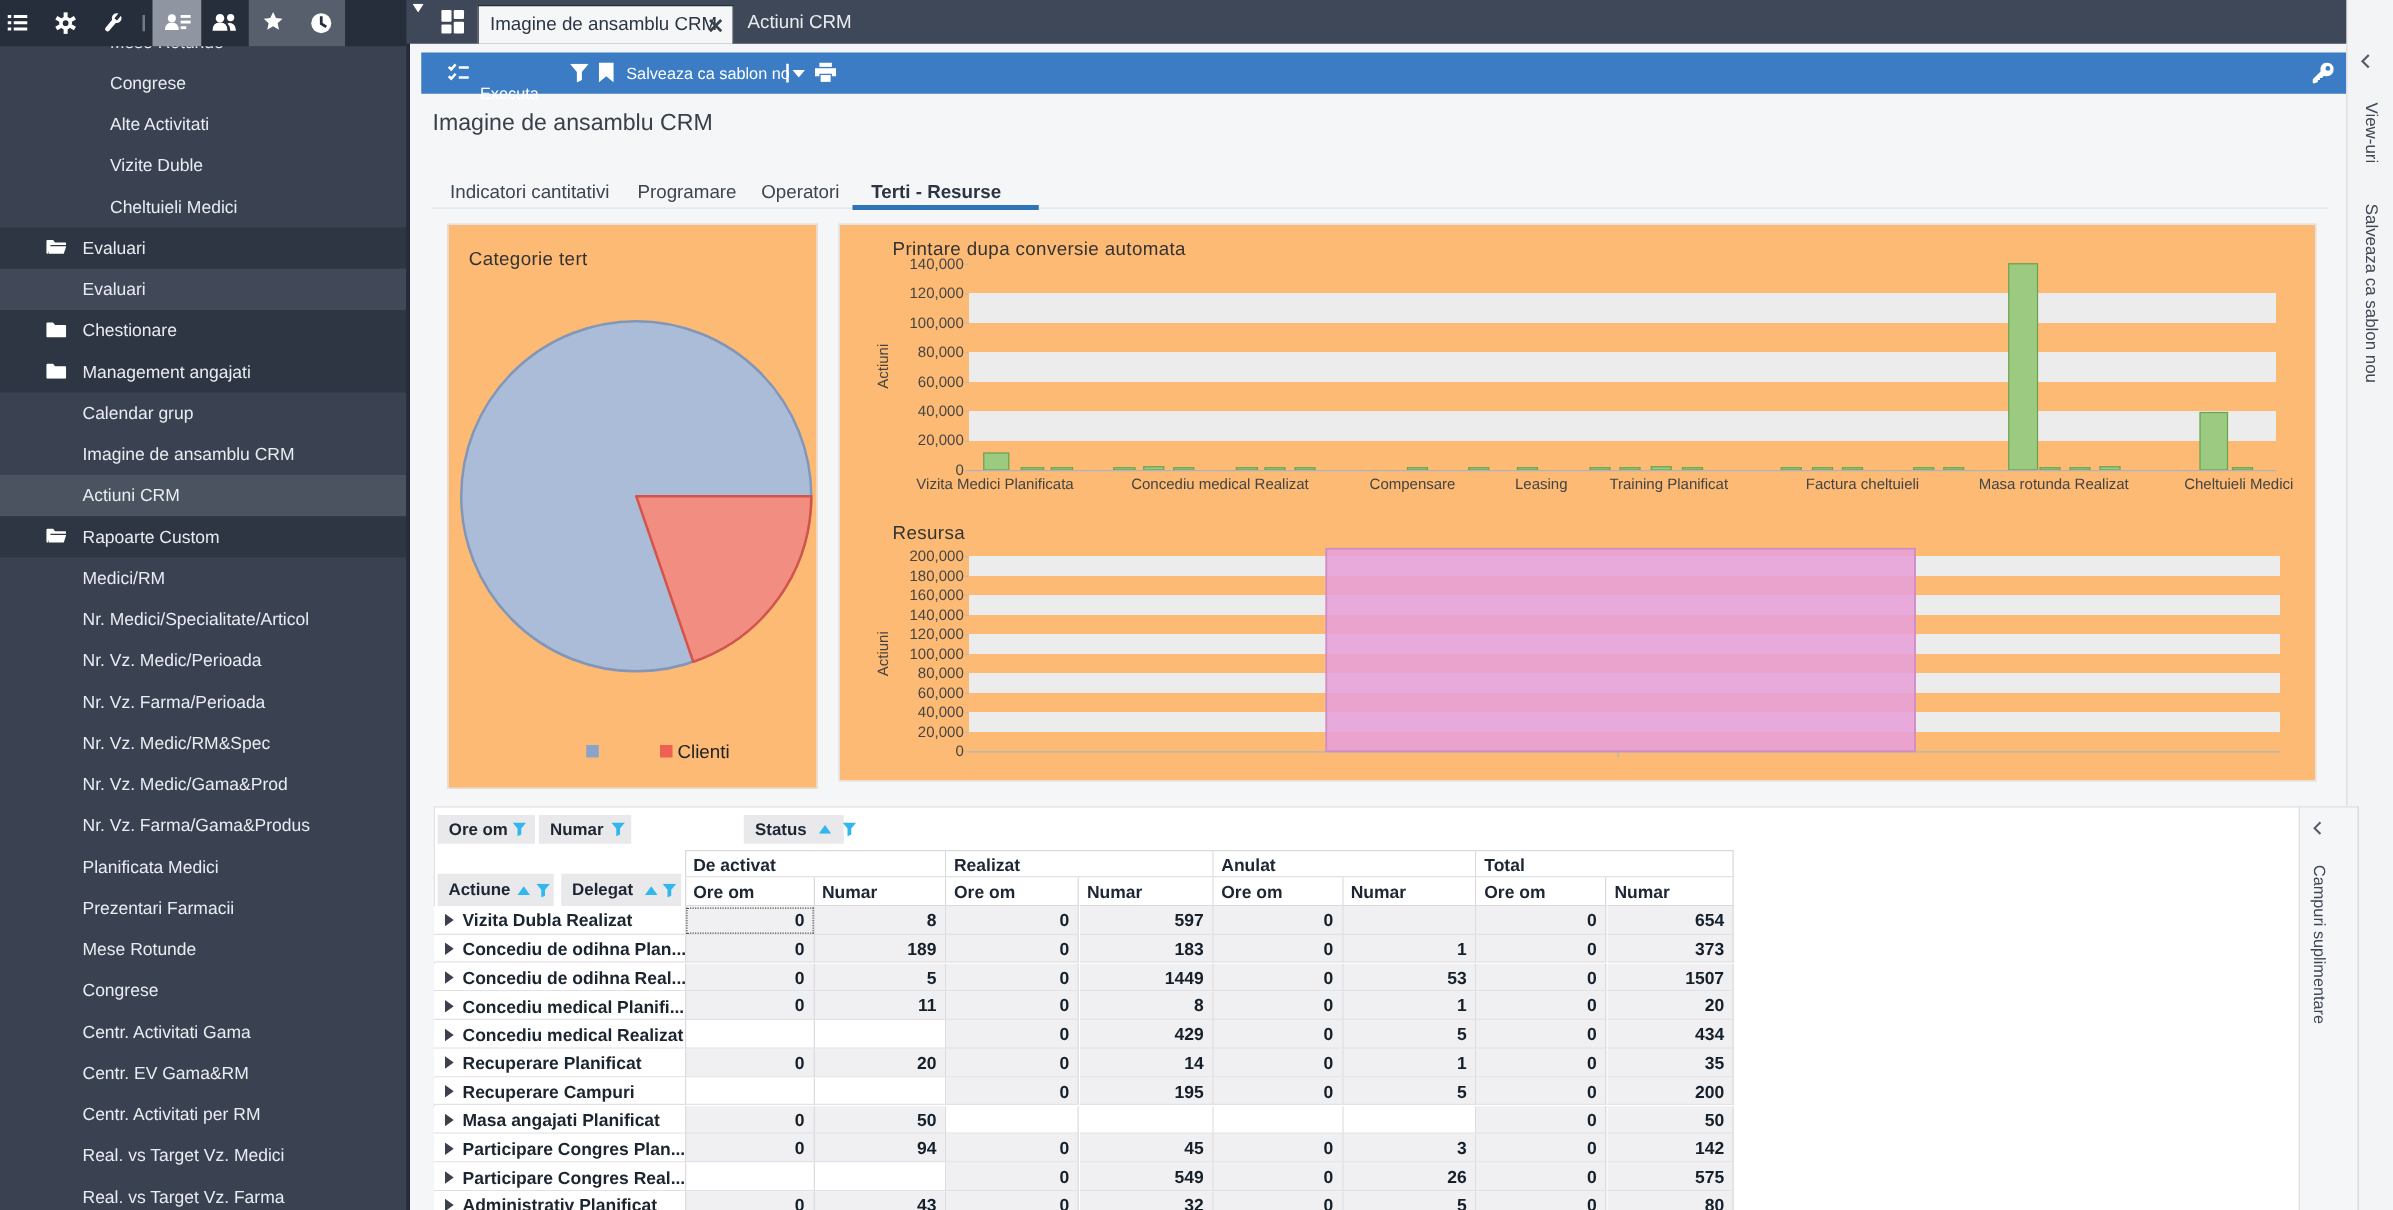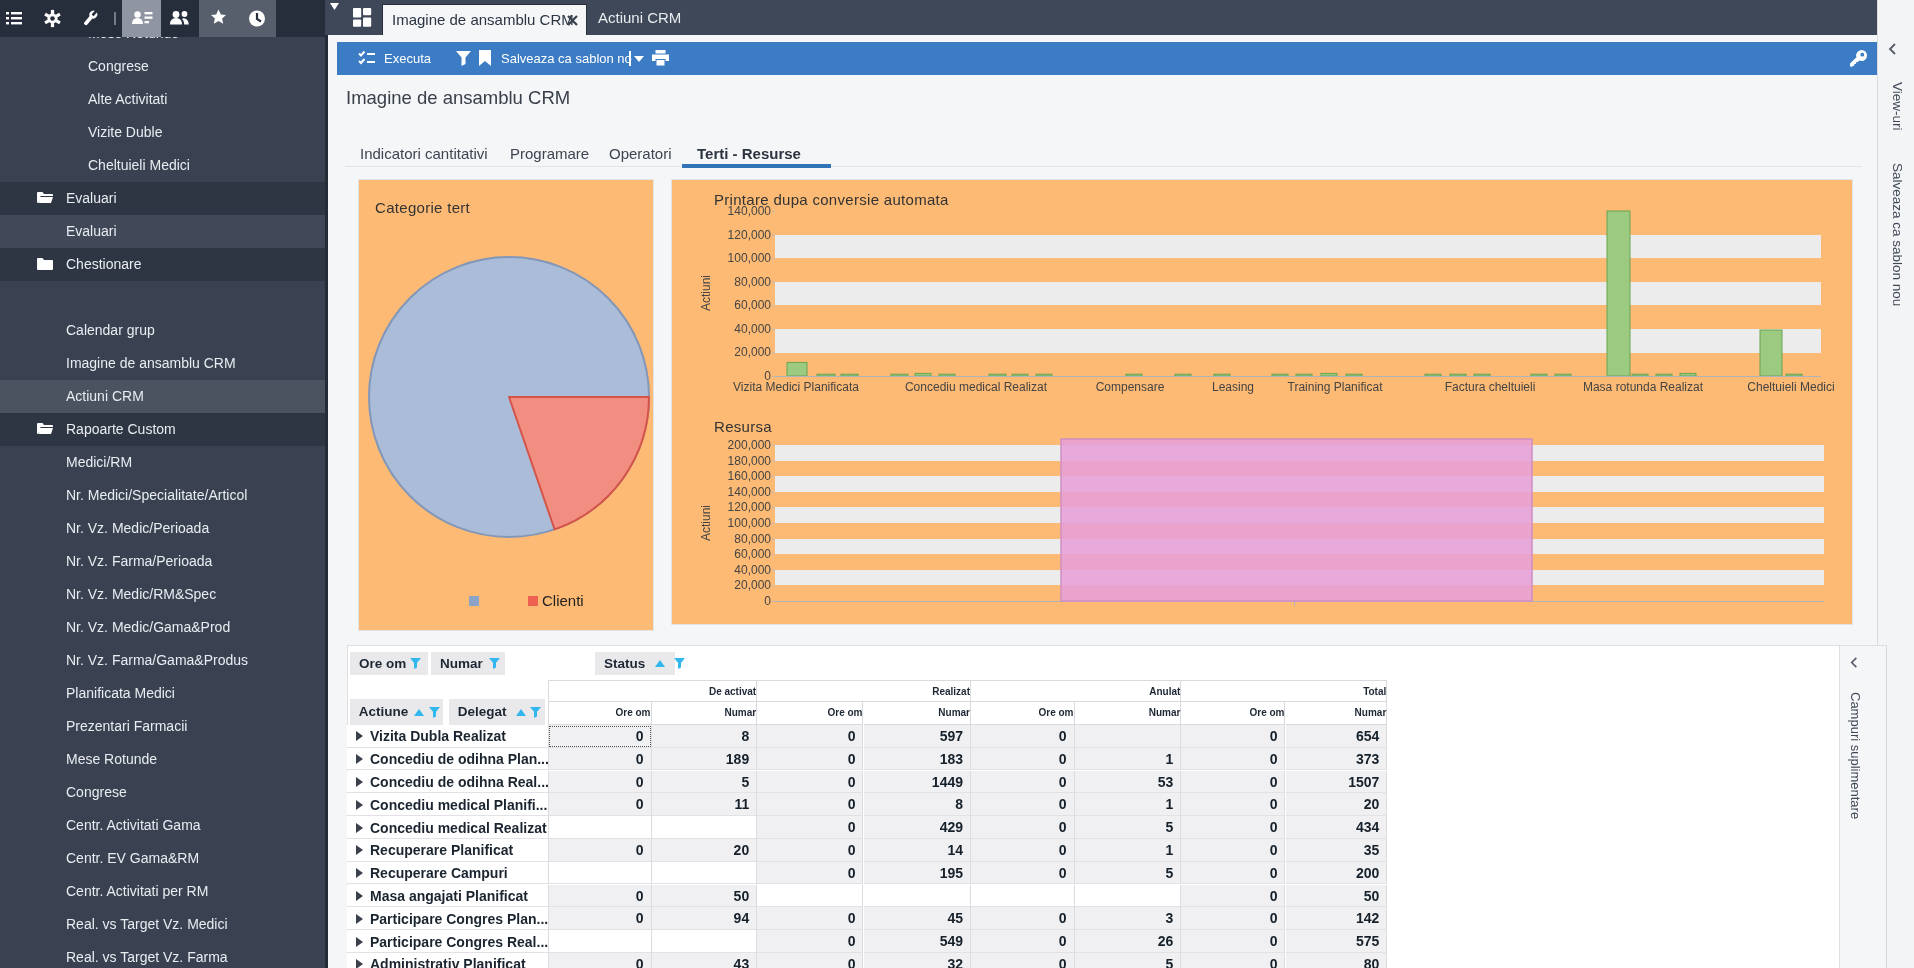--- a/index.html
+++ b/index.html
@@ -32,21 +32,21 @@
 
 #title { left:346px; top:87px; font-size:18.5px; color:#39404a; }
 .ctab { position:absolute; top:145px; font-size:15px; color:#3c4550; }
 #tabline { left:345px; top:166px; width:1517px; height:1px; background:#e2e3e6; }
 #tabul { left:682px; top:164px; width:149px; height:4px; background:#3073b7; }
 .panel { position:absolute; background:#fdba74; border:1px solid #e2e3e6; }
 .ch-title { position:absolute; font-size:15px; color:#333; letter-spacing:0.3px; }
 
 #tblpanel { left:347px; top:645px; width:1492px; height:323px; background:#fff; border-top:1px solid #e0e0e0; border-left:1px solid #e0e0e0; }
 .chip { position:absolute; background:#e9e9eb; font-size:13.5px; font-weight:bold; color:#1d2734; line-height:23px; }
-.hcell { position:absolute; background:#fff; border-right:1px solid #d9dade; border-bottom:1px solid #d9dade; font-weight:bold; font-size:10px; color:#1d2734;text-align:right; }
+.hcell { position:absolute; background:#fff; border-right:1px solid #d9dade; border-bottom:1px solid #d9dade; font-weight:bold; font-size:14px; color:#1d2734; }
 .num { position:absolute; font-size:14px; font-weight:bold; color:#15202b; text-align:right; line-height:22px; }
 .cellbg { position:absolute; background:#f0f0f2; border-right:1px solid #dcdce0; border-bottom:1px solid #e2e2e6; }
 .cellw { position:absolute; background:#fff; border-right:1px solid #dcdce0; border-bottom:1px solid #e2e2e6; }
 .rowlab { position:absolute; font-size:14px; font-weight:bold; color:#1b2530; line-height:22px; white-space:nowrap; }
 #campuri { left:1839px; top:645px; width:48px; height:323px; background:#f5f6f8; border-left:1px solid #e0e0e0; border-right:1px solid #d5d7da; border-top:1px solid #e0e0e0; z-index:4; }
 svg { position:absolute; }
 </style>
 </head>
 <body>
 <div class="abs" id="sidebar">
@@ -55,20 +55,23 @@
   <div class="mi l2" style="top:83px;">Alte Activitati</div>
   <div class="mi l2" style="top:116px;">Vizite Duble</div>
   <div class="mi l2" style="top:149px;">Cheltuieli Medici</div>
   <div class="mi folder" style="top:182px;"><svg class="fico" viewBox="0 0 16 13">
         <path d="M0 2 Q0 1 1 1 L5.5 1 L7 3 L15 3 Q16 3 16 4 L16 5 L3.5 5 L1.5 12 L1 12 Q0 12 0 11 Z M2.5 6 L16 6 L14 12 L2 12 Z" fill="#fff"></path>
       </svg>Evaluari</div>
   <div class="mi l1 sel" style="top:215px;">Evaluari</div>
   <div class="mi folder" style="top:248px;"><svg class="fico" viewBox="0 0 16 13">
         <path d="M0 2 Q0 1 1 1 L5.5 1 L7 3 L15 3 Q16 3 16 4 L16 12 Q16 13 15 13 L1 13 Q0 13 0 12 Z" fill="#fff"></path>
       </svg>Chestionare</div>
+  <div class="mi folder" style="top:281px;"><svg class="fico" viewBox="0 0 16 13">
+        <path d="M0 2 Q0 1 1 1 L5.5 1 L7 3 L15 3 Q16 3 16 4 L16 12 Q16 13 15 13 L1 13 Q0 13 0 12 Z" fill="#fff"></path>
+      </svg>Management angajati</div>
   <div class="mi l1" style="top:314px;">Calendar grup</div>
   <div class="mi l1" style="top:347px;">Imagine de ansamblu CRM</div>
   <div class="mi l1 hl" style="top:380px;">Actiuni CRM</div>
   <div class="mi folder" style="top:413px;"><svg class="fico" viewBox="0 0 16 13">
         <path d="M0 2 Q0 1 1 1 L5.5 1 L7 3 L15 3 Q16 3 16 4 L16 5 L3.5 5 L1.5 12 L1 12 Q0 12 0 11 Z M2.5 6 L16 6 L14 12 L2 12 Z" fill="#fff"></path>
       </svg>Rapoarte Custom</div>
   <div class="mi l1" style="top:446px;">Medici/RM</div>
   <div class="mi l1" style="top:479px;">Nr. Medici/Specialitate/Articol</div>
   <div class="mi l1" style="top:512px;">Nr. Vz. Medic/Perioada</div>
   <div class="mi l1" style="top:545px;">Nr. Vz. Farma/Perioada</div>
@@ -169,21 +172,21 @@
 </div>
 <div class="abs" id="toolbar">
   <svg style="left:21px; top:8px; width:18px; height:17px;" viewBox="0 0 18 17">
       <g stroke="#fff" stroke-width="2" fill="none">
         <path d="M1 3.5 L3 5.5 L6.5 1.5"></path>
         <path d="M9 4 L17 4"></path>
         <path d="M1 11 L3 13 L6.5 9"></path>
         <path d="M9 12 L17 12"></path>
       </g>
     </svg>
-  <span style="left:47px;">Executa</span>
+  <span style="left:47px;margin-top:16px;">Executa</span>
   <svg style="left:119px; top:9px; width:15px; height:15px;" viewBox="0 0 15 15">
       <path d="M0 0 L15 0 L9.5 6.5 L9.5 13 L5.5 15 L5.5 6.5 Z" fill="#fff"></path>
     </svg>
   <svg style="left:142px; top:8px; width:12px; height:16px;" viewBox="0 0 12 16">
       <path d="M0 0 L12 0 L12 16 L6 11 L0 16 Z" fill="#fff"></path>
     </svg>
   <span style="left:164px;">Salveaza ca sablon no</span>
   <div style="position:absolute; left:292px; top:9px; width:1.5px; height:15px; background:#fff;"></div>
   <svg style="left:297px; top:14px; width:10px; height:6px;" viewBox="0 0 10 6">
       <path d="M0 0 L10 0 L5 6 Z" fill="#fff"></path>

